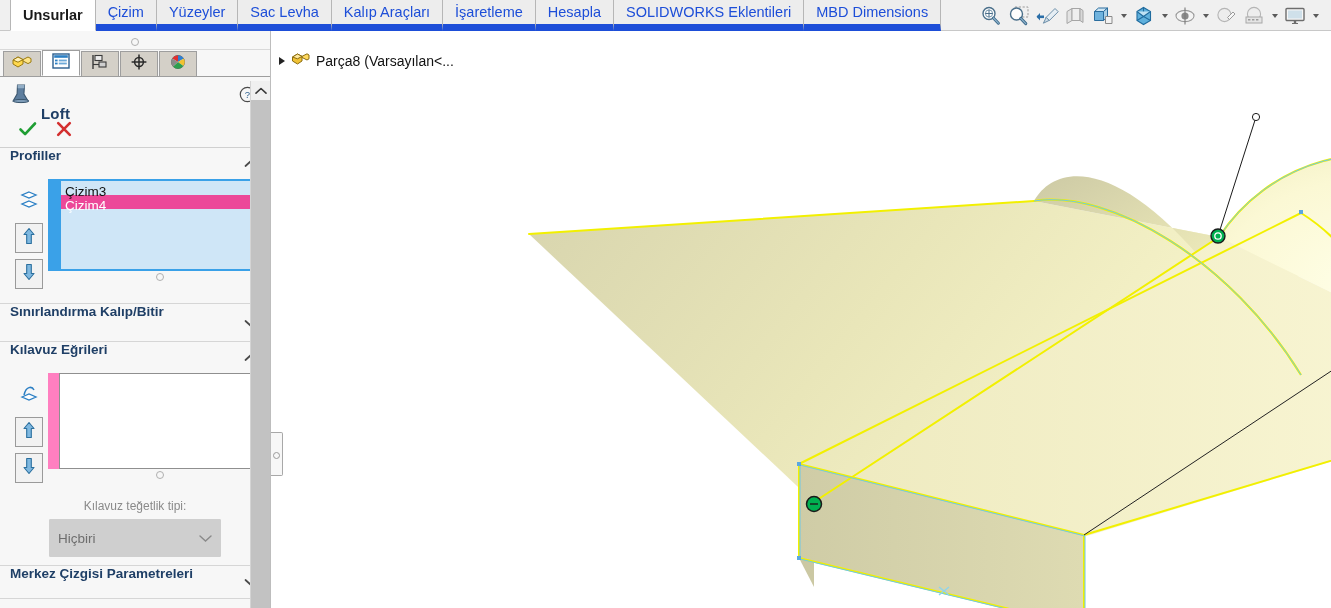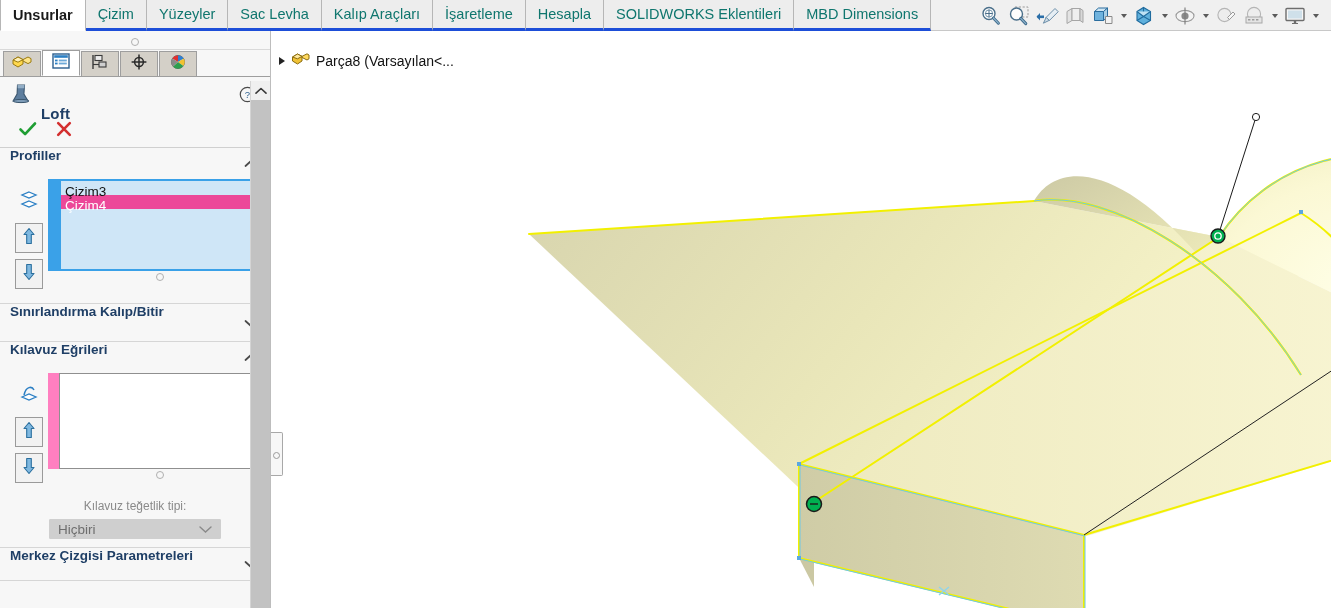--- a/index.html
+++ b/index.html
@@ -11,28 +11,28 @@
   }
   #app{position:relative;width:1331px;height:608px;}
 
   
   .tabstrip{
     position:absolute;left:0;top:0;width:1331px;height:31px;
     background:#f0f0f0;
     border-bottom:1px solid #c8c8c8;
     box-sizing:border-box;
   }
-  .tabs{position:absolute;left:0;top:0;height:31px;display:flex;align-items:stretch;}
+  .tabs{position:absolute;left:10px;top:0;height:31px;display:flex;align-items:stretch;}
   .tab{
     display:flex;align-items:center;justify-content:center;
     padding:0 12px;height:31px;box-sizing:border-box;
-    font-size:14.5px;color:#0f766e;white-space:nowrap;
+    font-size:14.5px;color:#1d4ed8;white-space:nowrap;
     background:#ededed;
     border-right:1px solid #b6b6b6;
-    border-bottom:3px solid #1d4ed8;
+    border-bottom:7px solid #1d4ed8;
     cursor:default;
   }
   .tab:first-child{border-left:1px solid #b6b6b6;}
   .tab.active{
     background:#ffffff;font-weight:bold;color:#1a1a1a;
     border-bottom:1px solid #ffffff;
   }
   
   .viewtools{
     position:absolute;top:0;right:4px;height:31px;
@@ -132,21 +132,21 @@
   }
   .grip-dot::after{
     content:"";position:absolute;left:50%;top:2px;transform:translateX(-50%);
     width:6px;height:6px;border-radius:50%;background:#f7f7f7;border:1px solid #b0b0b0;
   }
 
   .field-label{
     font-size:12px;color:#8a8a8a;text-align:center;margin:10px 0 6px 0;cursor:default;
   }
   .combo{
-    margin:0 auto;width:172px;height:20px;box-sizing:border-box;
+    margin:0 auto;width:172px;height:38px;box-sizing:border-box;
     background:#cfcfcf;border:1px solid #cfcfcf;border-radius:1px;
     display:flex;align-items:center;position:relative;cursor:default;
   }
   .combo span{font-size:13.5px;color:#6e6e6e;padding-left:8px;}
   .combo .cb-arrow{position:absolute;right:8px;top:50%;transform:translateY(-50%);}
 
   
   .panel-scroll{
     position:absolute;right:0;top:50px;width:19px;bottom:0;
     background:#c2c2c2;border-left:1px solid #d4d4d4;

